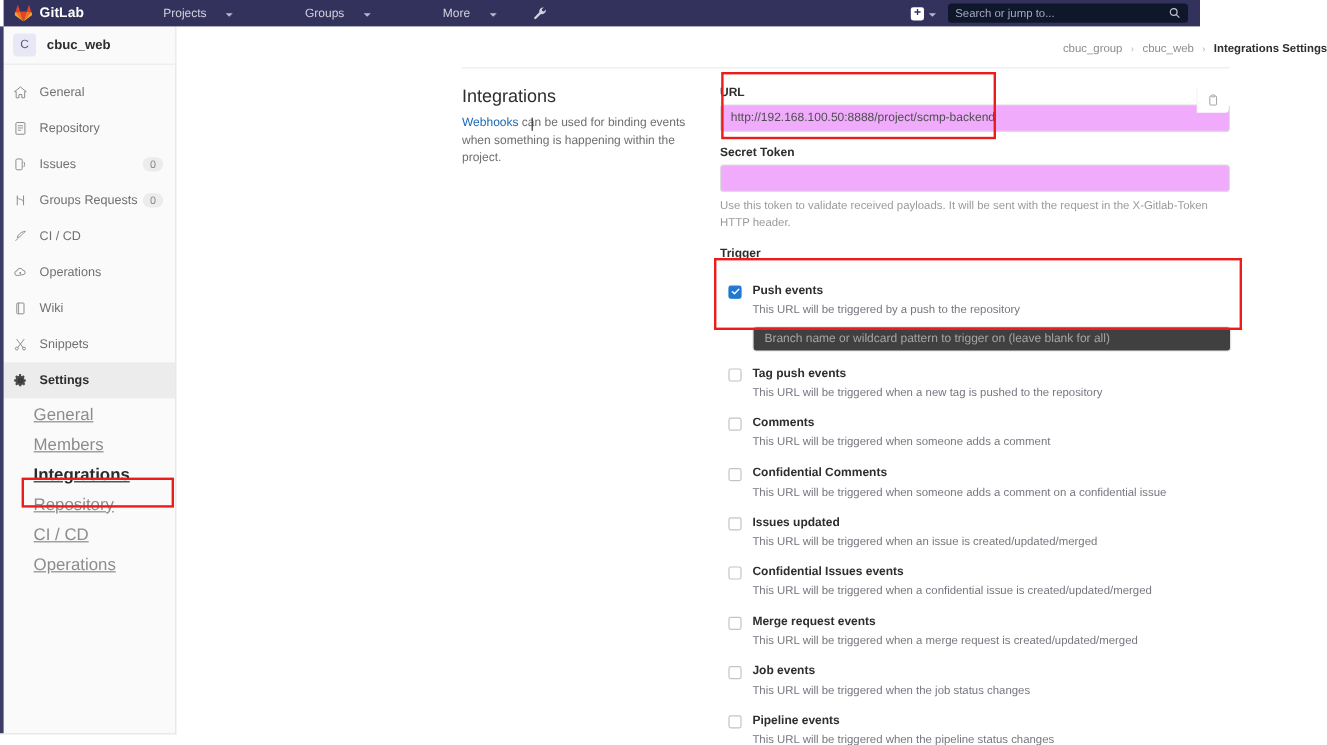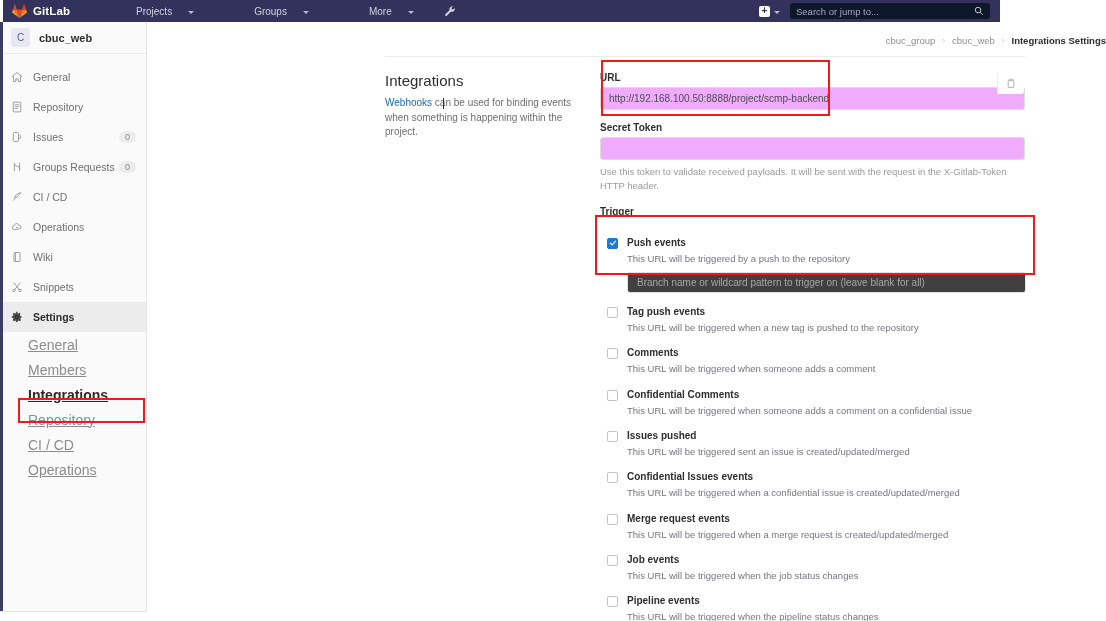--- a/index.html
+++ b/index.html
@@ -490,22 +490,22 @@
           <div class="cb"></div>
           <div class="trig-body">
             <div class="trig-label">Confidential Comments</div>
             <div class="trig-desc">This URL will be triggered when someone adds a comment on a confidential issue</div>
           </div>
         </div>
 
         <div class="trig">
           <div class="cb"></div>
           <div class="trig-body">
-            <div class="trig-label">Issues pushed</div>
-            <div class="trig-desc">This URL will be triggered sent an issue is created/updated/merged</div>
+            <div class="trig-label">Issues updated</div>
+            <div class="trig-desc">This URL will be triggered when an issue is created/updated/merged</div>
           </div>
         </div>
 
         <div class="trig">
           <div class="cb"></div>
           <div class="trig-body">
             <div class="trig-label">Confidential Issues events</div>
             <div class="trig-desc">This URL will be triggered when a confidential issue is created/updated/merged</div>
           </div>
         </div>

